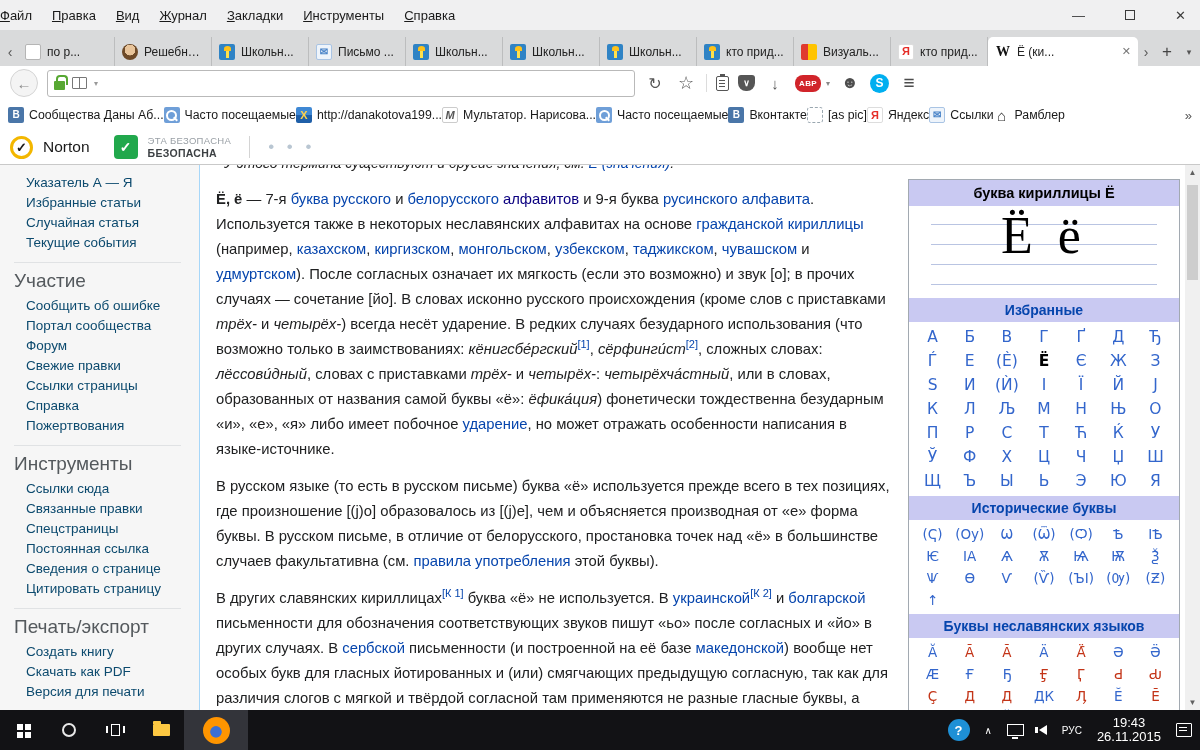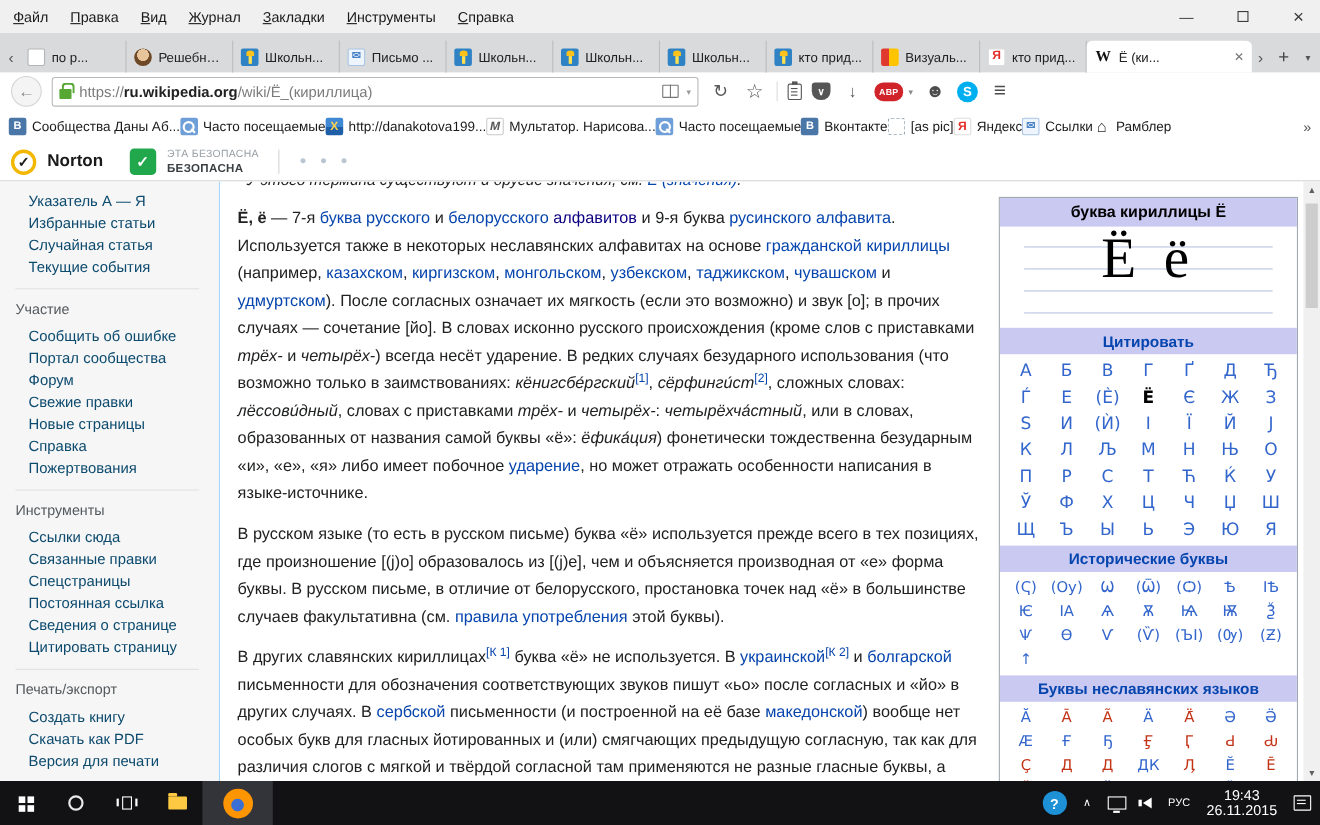--- a/index.html
+++ b/index.html
@@ -1,20 +1,20 @@
 <!DOCTYPE html>
 <html><head>
 <meta charset="utf-8">
 <style>
 *{box-sizing:border-box;margin:0;padding:0}
 html,body{width:1200px;height:750px;overflow:hidden}
 body{font-family:"Liberation Sans",sans-serif;background:#fff;position:relative}
 
 
-.menubar{height:30px;background:#f0f0f1;display:flex;align-items:center;padding-left:12px;font-size:13px;color:#1a1a1a;position:relative}
+.menubar{height:30px;background:#f0f0f1;display:flex;align-items:center;font-size:13px;color:#1a1a1a;position:relative}
 .menu-item{margin-right:20px;cursor:default}
 .menu-item u{text-decoration:underline}
 .win-controls{position:absolute;right:14px;top:0;height:30px;display:flex;align-items:center;gap:40px;color:#3a3a3a;font-size:13px}
 .max-box{width:10px;height:10px;border:1px solid #3a3a3a;display:inline-block}
 
 
 .tabstrip{height:36px;background:#d9dadb;display:flex;align-items:flex-end;padding-left:2px}
 .tab-scroll{width:16px;height:29px;display:flex;align-items:center;justify-content:center;color:#555;font-size:14px}
 .tabs{display:flex;height:29px}
 .tab{width:97px;height:29px;display:flex;align-items:center;gap:6px;padding:0 7px;border-right:1px solid #bcbdbe;font-size:12px;color:#222;overflow:hidden;white-space:nowrap}
@@ -77,33 +77,33 @@
 .burger{font-size:19px;font-weight:bold;color:#4d4d4d}
 
 
 .bmbar{height:30px;background:#fff;display:flex;align-items:center;padding:0 8px;gap:14px;position:relative}
 .bm{display:flex;align-items:center;gap:5px;font-size:12.3px;color:#1a1a1a;white-space:nowrap}
 .bm-over{position:absolute;right:8px;color:#555;font-size:13px}
 
 
 .nortonbar{height:35px;background:#fff;border-bottom:1px solid #c9c9c9;display:flex;align-items:center;padding:0 10px;gap:10px}
 .n-logo{width:23px;height:23px;border-radius:50%;background:#fff;border:3px solid #f3b700;display:flex;align-items:center;justify-content:center;color:#1a1a1a;font-weight:bold;font-size:13px}
-.n-brand{font-weight:bold;font-size:15.5px;color:#1a1a1a;margin-right:14px}
+.n-brand{font-weight:normal;font-size:15.5px;color:#1a1a1a;margin-right:14px}
 .n-check{width:24px;height:24px;border-radius:4px;background:#21a84c;color:#fff;display:flex;align-items:center;justify-content:center;font-size:14px;font-weight:bold}
 .n-status{line-height:12px}
 .n-s1{font-size:9.5px;color:#9aa0a6;letter-spacing:.3px}
 .n-s2{font-size:10.5px;color:#3c4043;font-weight:bold;letter-spacing:.3px}
 .n-div{width:1px;height:22px;background:#d4d4d4;margin:0 8px}
 .n-dots{color:#b9c6d2;font-size:17px;letter-spacing:4px}
 
 
 .page{height:545px;display:flex;background:#f8f9fa;position:relative;overflow:hidden}
 .sidebar{width:200px;padding:8px 0 0 14px;border-right:1px solid #a7d7f9;background:#f6f6f6;overflow:hidden}
 .sb-group + .sb-group{border-top:1px solid #e0e2e4;margin-top:9px;padding-top:8px;margin-right:18px}
-.sb-header{color:#54595d;font-size:13px;line-height:20px;margin-bottom:5px}
+.sb-header{color:#54595d;font-size:19px;line-height:20px;margin-bottom:5px}
 .sb-item{display:block;color:#0c4a6e;font-size:13.5px;line-height:20px;margin-left:12px;text-decoration:none;white-space:nowrap}
 .content{flex:1;background:#fff;padding:0 0 0 16px;margin-right:15px;overflow:hidden}
 .content-inner{display:flex}
 .textcol{width:678px}
 .hatnote{height:10px;overflow:hidden;position:relative}
 .hatnote-inner{margin-top:-13px;font-style:italic;font-size:14px;color:#222;padding-left:8px;line-height:22px}
 .textcol p{font-size:14.8px;line-height:25px;color:#202122;margin-top:12px}
 .lnk{color:#0645ad}
 .vis{color:#0b0080}
 .ital{font-style:italic}
@@ -223,21 +223,20 @@
     </div>
   <span class="tab-scroll">›</span>
   <span class="newtab">+</span>
   <span class="tablist">▾</span>
 </div>
 
 <div class="navbar">
   <div class="back">←</div>
   <div class="urlbox">
     <span class="lock"></span>
-    <span class="url"><span class="u-scheme">https://</span><span class="u-domain">ru.wikipedia.org</span><span class="u-path">/wiki/Ё_(кириллица)</span></span>
     <span class="reader"></span>
     <span class="url-drop">▾</span>
   </div>
   <span class="nav-ico">↻</span>
   <span class="nav-ico star">☆</span>
   <span class="divider-v"></span>
   <span class="clip"></span>
   <span class="pocket">∨</span>
   <span class="nav-ico dl">↓</span>
   <span class="abp">ABP</span>
@@ -312,21 +311,21 @@
         <a class="sb-item">Избранные статьи</a>
         <a class="sb-item">Случайная статья</a>
         <a class="sb-item">Текущие события</a>
       </div>
       <div class="sb-group">
         <div class="sb-header">Участие</div>
         <a class="sb-item">Сообщить об ошибке</a>
         <a class="sb-item">Портал сообщества</a>
         <a class="sb-item">Форум</a>
         <a class="sb-item">Свежие правки</a>
-        <a class="sb-item">Новые страницы</a>
+        <a class="sb-item">Ссылки страницы</a>
         <a class="sb-item">Справка</a>
         <a class="sb-item">Пожертвования</a>
       </div>
       <div class="sb-group">
         <div class="sb-header">Инструменты</div>
         <a class="sb-item">Ссылки сюда</a>
         <a class="sb-item">Связанные правки</a>
         <a class="sb-item">Спецстраницы</a>
         <a class="sb-item">Постоянная ссылка</a>
         <a class="sb-item">Сведения о странице</a>
@@ -354,21 +353,21 @@
       </div>
       <div class="infobox">
         <div class="ib-title">буква кириллицы Ё</div>
         <div class="ib-letter">
           <i style="top:18px"></i>
             <i style="top:38px"></i>
             <i style="top:58px"></i>
             <i style="top:78px"></i>
           <span class="ib-big">Ё ё</span>
         </div>
-        <div class="ib-sec">Цитировать</div>
+        <div class="ib-sec">Избранные</div>
         <div id="alpha" class="ib-grid">
             <div class="ib-row">
               <span class="ib-cell  c-b">А</span>
               <span class="ib-cell  c-b">Б</span>
               <span class="ib-cell  c-b">В</span>
               <span class="ib-cell  c-b">Г</span>
               <span class="ib-cell  c-b">Ґ</span>
               <span class="ib-cell  c-b">Д</span>
               <span class="ib-cell  c-b">Ђ</span>
             </div>

